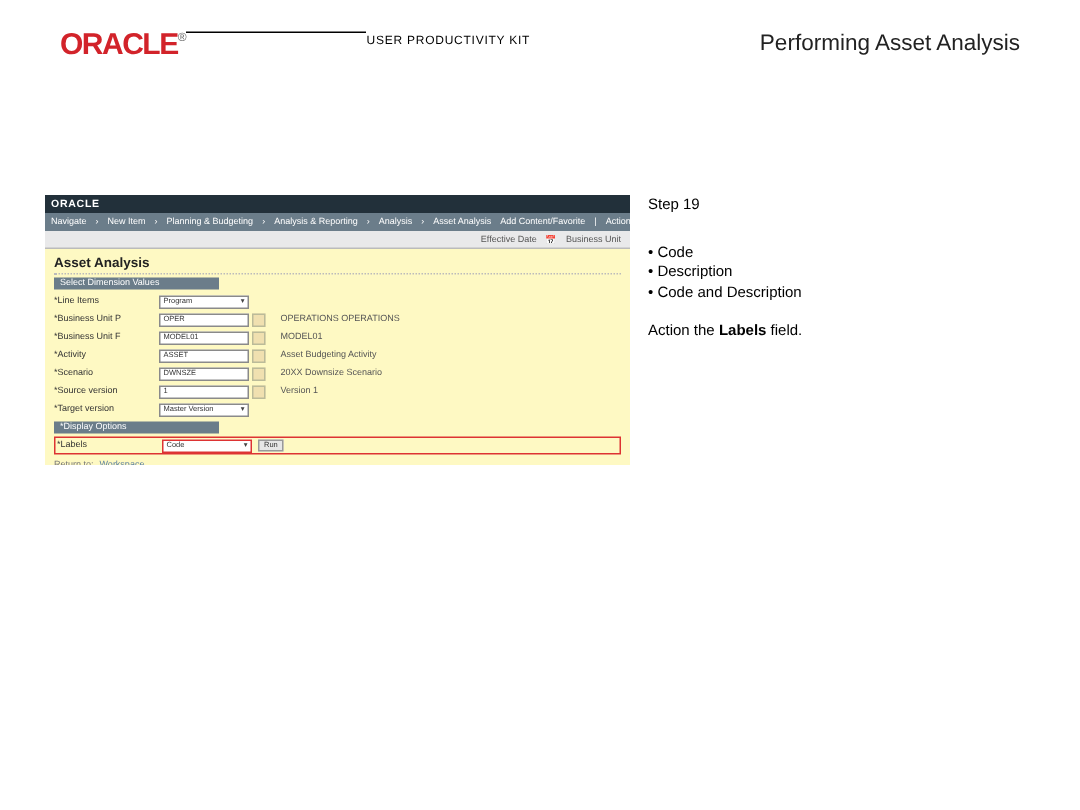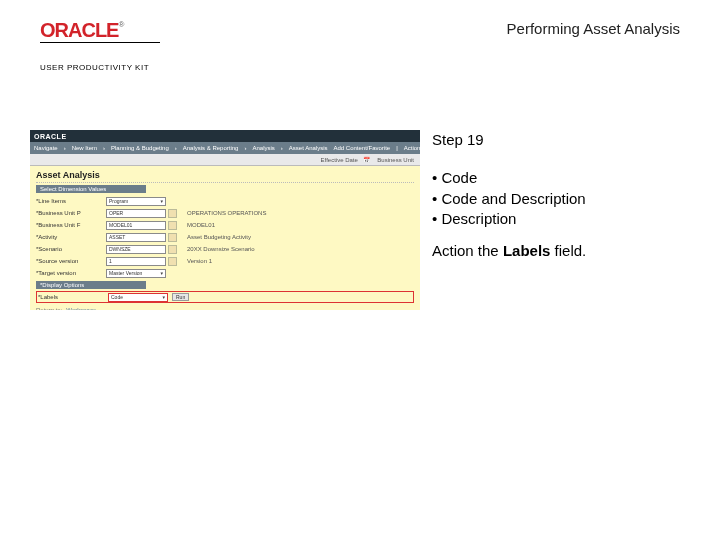--- a/index.html
+++ b/index.html
@@ -1,22 +1,22 @@
 <!DOCTYPE html>
 <html><head>
 <meta charset="utf-8">
 <style>
   * { box-sizing: border-box; margin: 0; padding: 0; }
   html, body { width: 720px; height: 540px; font-family: Arial, Helvetica, sans-serif; background: #fff; color: #000; }
   .page { position: relative; width: 720px; height: 540px; }
   .header { position: absolute; top: 20px; left: 40px; right: 40px; display: flex; justify-content: space-between; align-items: flex-start; }
-  .logo-block { display: flex; flex-direction: column; }
+  .logo-block { display: flex; flex-direction: row; }
   .oracle-logo { font-family: Arial, sans-serif; font-weight: bold; font-size: 20px; color: #d2232a; letter-spacing: -1px; line-height: 1; }
   .oracle-tm { font-size: 8px; vertical-align: top; color: #666; }
-  .logo-sub { font-size: 8px; letter-spacing: 0.5px; color: #000; margin-top: 19px; }
+  .logo-sub { font-size: 8px; letter-spacing: 0.5px; color: #000; margin-top: 2px; }
   .logo-rule { border-top: 1px solid #000; width: 120px; margin-top: 1px; margin-bottom: 1px; }
   .doc-title { font-size: 15px; color: #222; text-align: right; }
   .content { position: absolute; top: 130px; left: 30px; right: 30px; display: flex; }
   .screenshot { width: 390px; height: 180px; background: #fef9c3; position: relative; overflow: hidden; font-size: 7px; color: #333; }
   .sbar-top { background: #22303a; height: 12px; display: flex; align-items: center; padding: 0 4px; color: #fff; font-size: 7px; font-weight: bold; letter-spacing: 0.5px; }
   .sbar-nav { background: #6b7d8a; height: 12px; display: flex; align-items: center; color: #fff; font-size: 6px; padding: 0 4px; gap: 6px; }
   .sbar-nav span { white-space: nowrap; }
   .sbar-tool { background: #e9e9ea; height: 12px; border-bottom: 1px solid #bbb; font-size: 6px; color: #555; display: flex; align-items: center; justify-content: flex-end; gap: 6px; padding: 0 6px; }
   .sbar-tool .left { margin-right: auto; }
   .asset-title { font-size: 9px; font-weight: bold; padding: 4px 6px 2px 6px; color: #222; }
@@ -26,21 +26,21 @@
   .frow { display: flex; align-items: center; height: 12px; }
   .flabel { width: 70px; font-size: 6px; color: #333; }
   .finput { width: 60px; height: 9px; border: 1px solid #8a8a8a; background: #fff; font-size: 5px; padding: 0 2px; line-height: 8px; display: flex; align-items: center; justify-content: space-between; }
   .finput.sel::after { content: '▾'; font-size: 5px; color: #444; }
   .ficon { width: 9px; height: 9px; background: #f0e0b0; border: 1px solid #bb9; margin-left: 2px; }
   .fdesc { margin-left: 10px; font-size: 6px; color: #555; }
   .highlight-row { border: 1px solid #d33; padding: 0 1px; }
   .finput.red { border: 1px solid #d33; background: #fff; }
   .button-sm { display: inline-block; background: #e6e6e6; border: 1px solid #999; font-size: 5px; padding: 0 3px; margin-left: 4px; }
   .footer-row { display: flex; align-items: center; padding: 4px 6px; font-size: 6px; color: #777; gap: 4px; }
-  .instructions { flex: 1; padding: 0 12px; font-size: 15px; line-height: 1.35; }
+  .instructions { flex: 1; padding: 0 12px; font-size: 10px; line-height: 1.35; }
   .instructions .step { margin-bottom: 18px; }
   .instructions p { margin-bottom: 12px; }
   .instructions ul { list-style: none; margin: 0 0 12px 0; padding: 0; }
   .instructions ul li::before { content: '• '; }
 </style>
 </head>
 <body>
 
 <div class="page">
   <div class="header">
@@ -153,21 +153,21 @@
       <div class="footer-row">
         <span>Return to:</span>
         <span style="color:#5a7fa0">Workspace</span>
       </div>
     </div>
 
     <div class="instructions">
       <p class="step">Step 19</p>
       <ul>
         <li>Code</li>
+        <li>Description</li>
         <li>Code and Description</li>
-        <li>Description</li>
       </ul>
       <p>
         <span>Action the </span><b>Labels</b><span> field.</span>
       </p>
     </div>
   </div>
 </div>
 
 </body></html>

